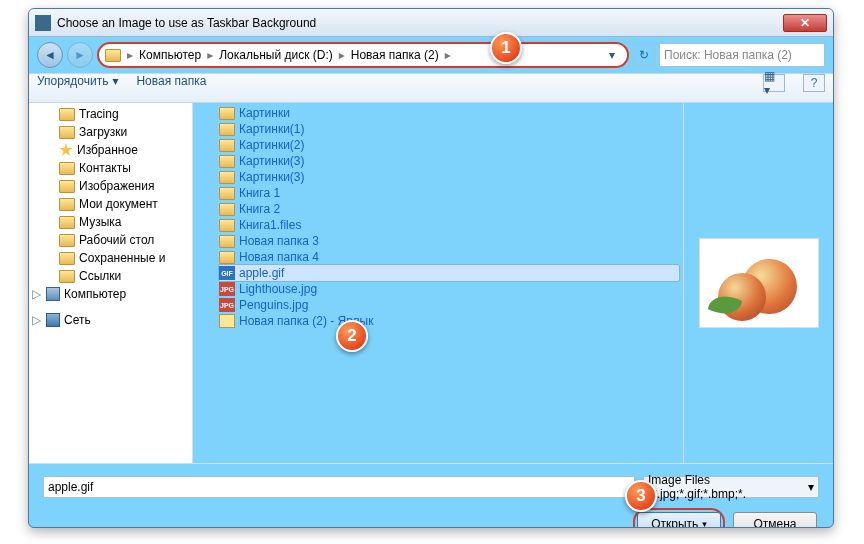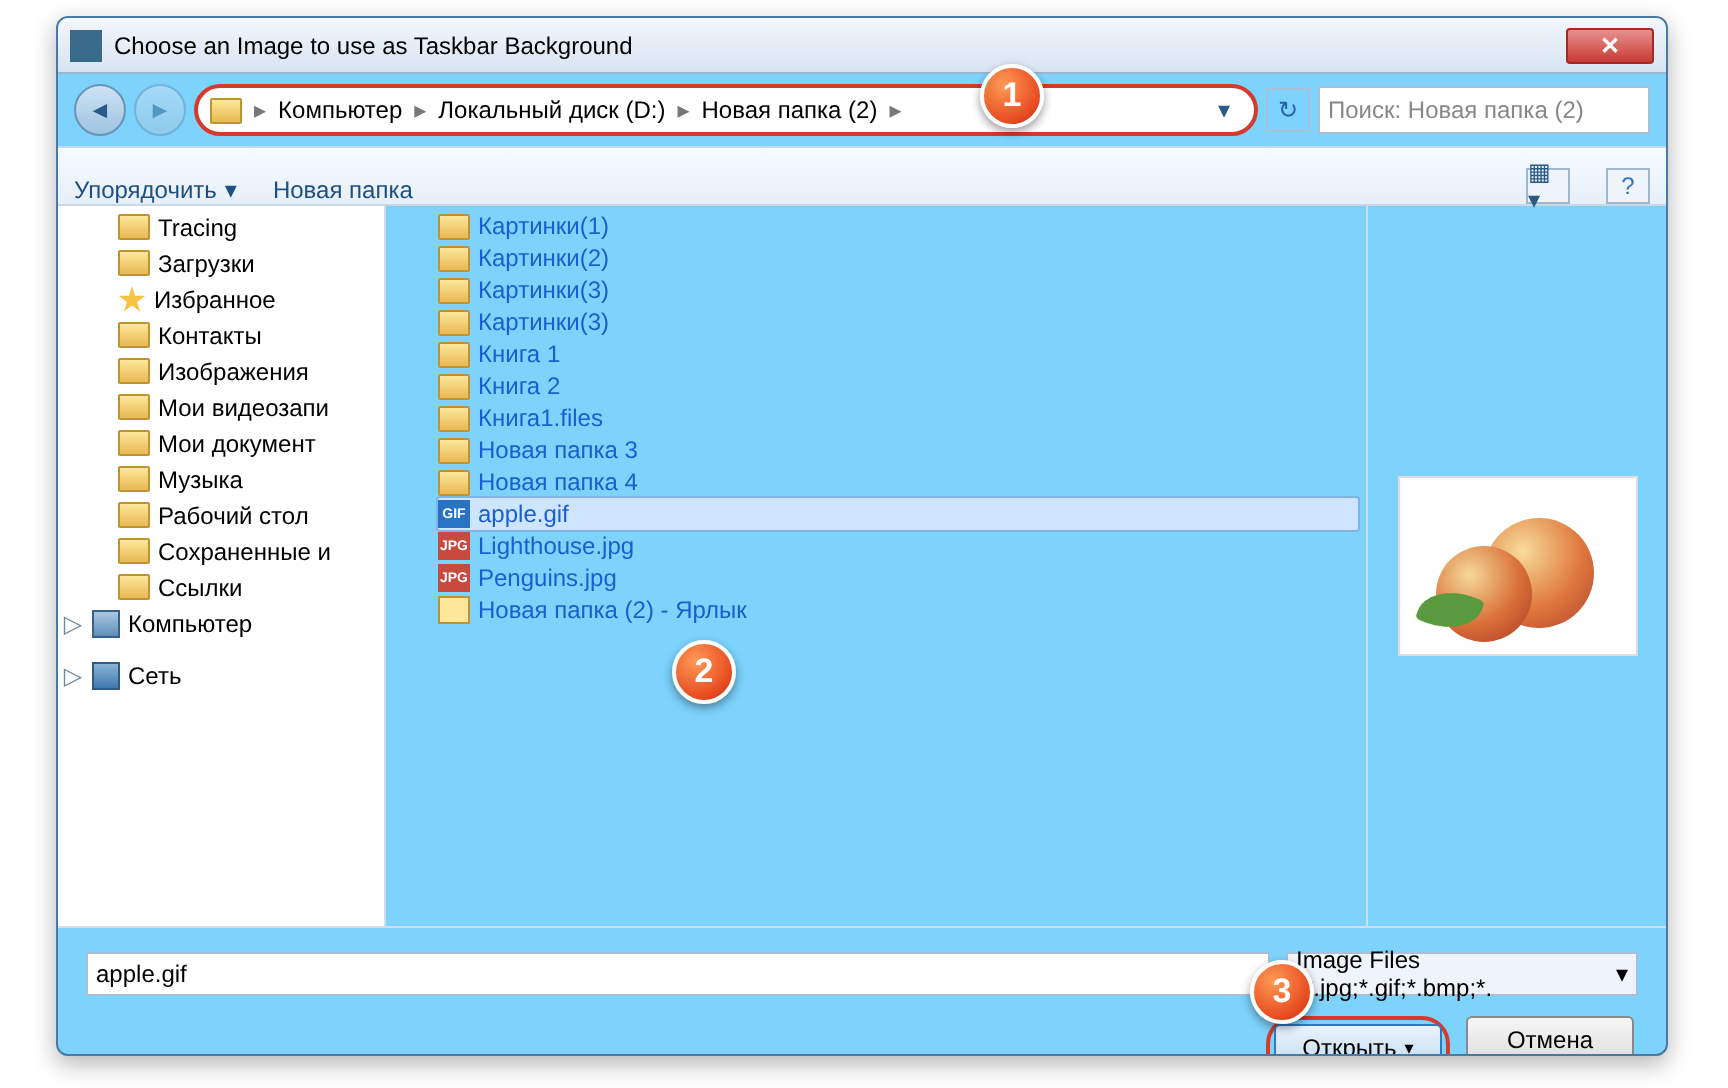--- a/index.html
+++ b/index.html
@@ -11,27 +11,27 @@
 .close-btn { width: 44px; height: 18px; background: linear-gradient(#e7918e,#c83b33); border: 1px solid #a12c24; border-radius: 2px; display: flex; align-items: center; justify-content: center; color: #fff; font-weight: bold; }
 .navbar { height: 36px; display: flex; align-items: center; padding: 4px 8px; gap: 4px; }
 .nav-btn { width: 26px; height: 26px; border-radius: 50%; background: linear-gradient(#cde3f5,#9ec3e2); border: 1px solid #6a93b5; display: flex; align-items: center; justify-content: center; color: #2a5a85; font-weight: bold; }
 .nav-btn.disabled { opacity: 0.5; }
 .address-wrap { flex: 1; height: 26px; border: 2px solid #d63a2a; border-radius: 13px; background: #fff; display: flex; align-items: center; padding: 0 6px; gap: 4px; overflow: hidden; }
 .crumb { display: flex; align-items: center; gap: 2px; color: #000; }
 .crumb-sep { color: #777; padding: 0 2px; }
 .addr-drop { margin-left: auto; color: #2a5a85; padding: 0 6px; }
 .refresh-btn { width: 22px; height: 22px; border: 1px solid #a7c0d7; display: flex; align-items: center; justify-content: center; color: #2763a8; }
 .search-box { width: 166px; height: 24px; border: 1px solid #a7c0d7; background: #fff; display: flex; align-items: center; padding: 0 4px; color: #888; }
-.toolbar { height: 30px; background: linear-gradient(#f7fbff,#e6eff8); border-top: 1px solid #c9d8e6; border-bottom: 1px solid #c9d8e6; display: flex; align-items: flex-end; padding: 0 8px; gap: 18px; }
+.toolbar { height: 30px; background: linear-gradient(#f7fbff,#e6eff8); border-top: 1px solid #c9d8e6; border-bottom: 1px solid #c9d8e6; display: flex; align-items: flex-start; padding: 0 8px; gap: 18px; }
 .tb-item { color: #1f4f82; display: flex; align-items: center; gap: 4px; }
 .tb-spacer { flex: 1; }
 .tb-icon { width: 22px; height: 18px; border: 1px solid #9db8d0; background: #eef4fa; display: flex; align-items: center; justify-content: center; color: #2a5a85; }
 .content { display: flex; height: 360px; }
 .tree { width: 164px; border-right: 1px solid #d4dde6; overflow: hidden; background: #fff; padding-top: 2px; }
-.tree-item { display: flex; gap: 4px; padding: 2px 2px 2px 16px; white-space: nowrap; }
+.tree-item { display: flex; align-items: center; gap: 4px; padding: 2px 2px 2px 16px; white-space: nowrap; }
 .tree-item.sub { padding-left: 30px; }
 .folder-ico { width: 16px; height: 13px; background: linear-gradient(#fce79a,#e9b954); border: 1px solid #bf9334; border-radius: 1px; flex-shrink: 0; }
 .star-ico { width: 14px; height: 14px; background: #f4c442; clip-path: polygon(50% 0,61% 35%,98% 35%,68% 57%,79% 91%,50% 70%,21% 91%,32% 57%,2% 35%,39% 35%); }
 .comp-ico { width: 14px; height: 14px; background: linear-gradient(#aac7e0,#5f8fb8); border: 1px solid #37638b; }
 .net-ico { width: 14px; height: 14px; background: linear-gradient(#8bb4d8,#3f79ad); border: 1px solid #2e5b84; }
 .tree-exp { width: 11px; color: #6a88a5; text-align: center; margin-left: -14px; flex-shrink: 0; }
 .filelist { flex: 1; padding: 2px 0; overflow: hidden; }
 .file-row { display: flex; align-items: center; gap: 4px; padding: 1px 4px 1px 26px; }
 .file-row.selected { background: #cde5ff; border: 1px solid #7eb3e2; border-radius: 2px; margin: -1px 3px -1px 25px; padding: 1px 0 1px 0; }
 .file-row a, .file-link { color: #1a5fcd; text-decoration: none; }
@@ -41,21 +41,21 @@
 .preview { width: 150px; border-left: 1px solid #d4dde6; display: flex; align-items: center; justify-content: center; }
 .preview-img { width: 120px; height: 90px; background: #fff; border: 1px solid #ddd; position: relative; overflow: hidden; }
 .apple1 { position: absolute; width: 55px; height: 55px; border-radius: 50%; background: radial-gradient(circle at 35% 30%, #f7dc9a, #e07a3e 55%, #b0402a); left: 42px; top: 20px; }
 .apple2 { position: absolute; width: 48px; height: 48px; border-radius: 50%; background: radial-gradient(circle at 35% 30%, #f5d998, #d96f38 55%, #a83c27); left: 18px; top: 34px; }
 .leaf { position: absolute; width: 30px; height: 20px; background: #5a9a3f; border-radius: 80% 10% 80% 10%; left: 10px; top: 56px; transform: rotate(20deg); }
 .bottom { border-top: 1px solid #d4dde6; padding: 12px 14px; }
 .fname-row { display: flex; align-items: center; gap: 8px; margin-bottom: 10px; }
 .fname-label { width: 150px; text-align: right; }
 .fname-input { flex: 1; height: 22px; border: 1px solid #a7c0d7; padding: 0 4px; background: #fff; }
 .filter { width: 176px; height: 22px; border: 1px solid #a7c0d7; background: #eef4fa; display: flex; align-items: center; padding: 0 4px; justify-content: space-between; }
-.btn-row { display: flex; justify-content: flex-end; gap: 8px; padding-right: 2px; }
+.btn-row { display: flex; justify-content: flex-end; gap: 8px; padding-right: 2px; align-items: center; }
 .btn { width: 84px; height: 24px; border: 1px solid #8a8a8a; background: linear-gradient(#f6f6f6,#dedede); border-radius: 3px; display: flex; align-items: center; justify-content: center; }
 .btn.primary { border: 1px solid #2e7bc0; background: linear-gradient(#eaf3fc,#bedaee); }
 .btn-ring { border: 2px solid #d63a2a; border-radius: 14px; padding: 2px; }
 .callout { position: absolute; width: 32px; height: 32px; border-radius: 50%; background: radial-gradient(circle at 35% 30%, #ff9a56, #e74a1f 70%, #a82d12); border: 2px solid #fff; box-shadow: 0 2px 5px rgba(0,0,0,0.4); display: flex; align-items: center; justify-content: center; color: #fff; font-size: 17px; font-weight: bold; z-index: 10; }
 </style>
 </head>
 <body>
 
 <div class="window">
   <div class="titlebar">
@@ -112,24 +112,20 @@
       <div class="tree-item sub">
           <span class="folder-ico"></span>
           <span>Контакты</span>
         </div>
       <div class="tree-item sub">
           <span class="folder-ico"></span>
           <span>Изображения</span>
         </div>
       <div class="tree-item sub">
           <span class="folder-ico"></span>
-          <span>Мои видеозапи</span>
-        </div>
-      <div class="tree-item sub">
-          <span class="folder-ico"></span>
           <span>Мои документ</span>
         </div>
       <div class="tree-item sub">
           <span class="folder-ico"></span>
           <span>Музыка</span>
         </div>
       <div class="tree-item sub">
           <span class="folder-ico"></span>
           <span>Рабочий стол</span>
         </div>
@@ -148,20 +144,24 @@
         </div>
       <div style="height:8px;"></div>
       <div class="tree-item">
           <span class="tree-exp">▷</span>
           <span class="net-ico"></span>
           <span>Сеть</span>
         </div>
     </div>
 
     <div class="filelist">
+      <div class="file-row">
+          <span class="folder-ico"></span>
+          <span class="file-link">Картинки</span>
+        </div>
       <div class="file-row">
           <span class="folder-ico"></span>
           <span class="file-link">Картинки(1)</span>
         </div>
       <div class="file-row">
           <span class="folder-ico"></span>
           <span class="file-link">Картинки(2)</span>
         </div>
       <div class="file-row">
           <span class="folder-ico"></span>

